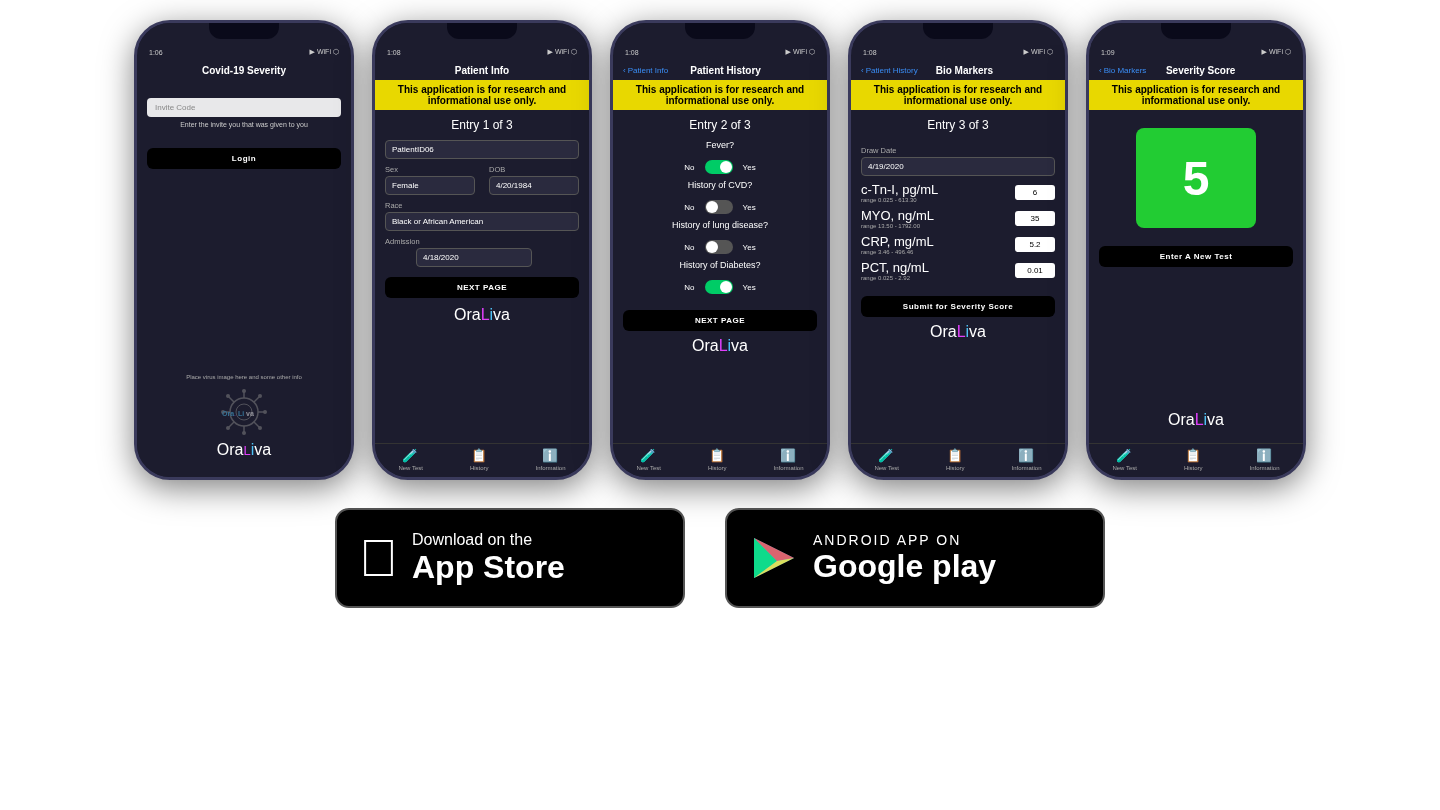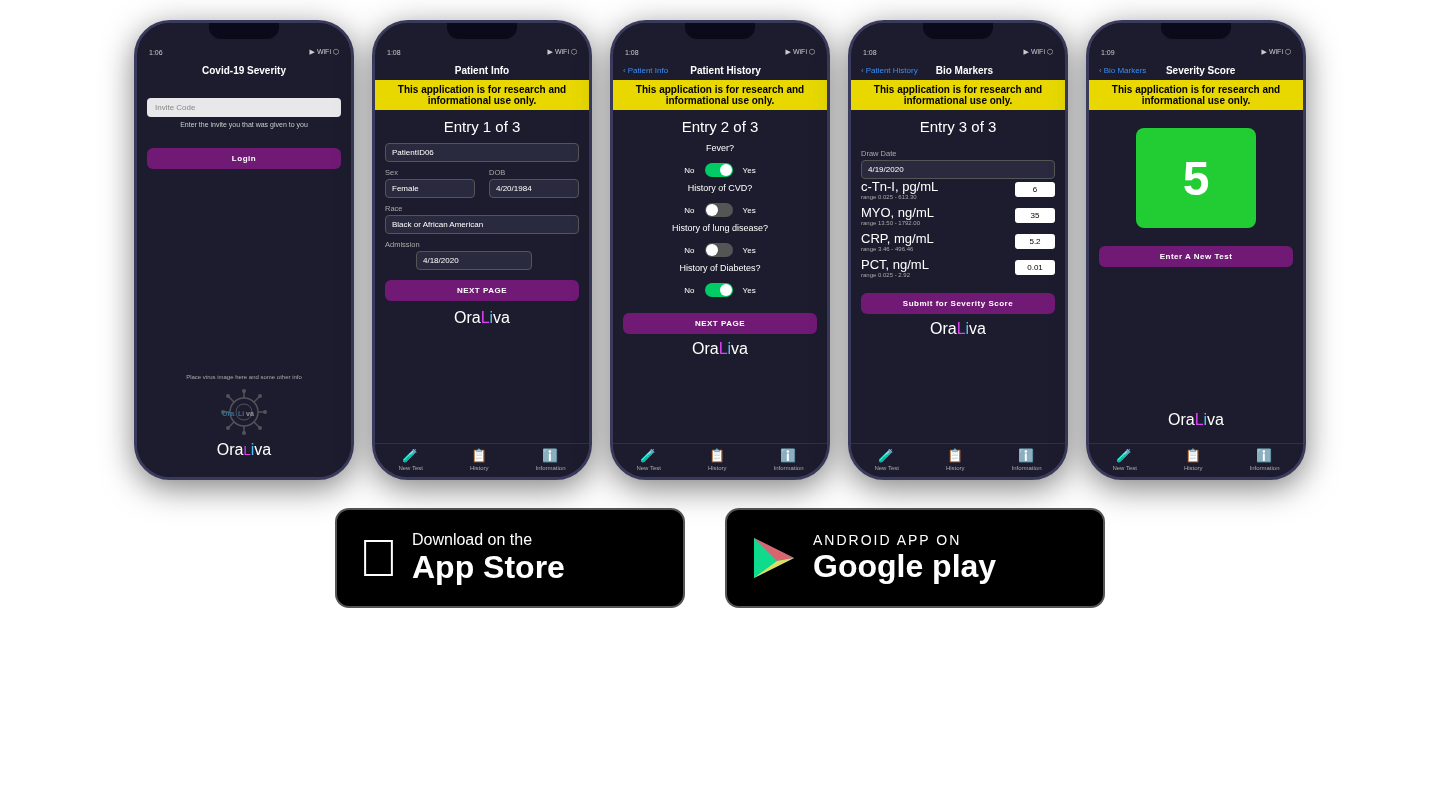--- a/index.html
+++ b/index.html
@@ -131,21 +131,21 @@
       flex: 1;
       background: #1c1c2e;
       padding: 8px 10px;
       display: flex;
       flex-direction: column;
       overflow: hidden;
     }
 
     .entry-label {
       color: #ffffff;
-      font-size: 15px;
+      font-size: 12px;
       text-align: center;
       margin-bottom: 8px;
     }
 
     .form-label {
       color: #aaaaaa;
       font-size: 7.5px;
       margin-bottom: 2px;
       margin-top: 6px;
     }
@@ -163,21 +163,21 @@
     .form-row {
       display: flex;
       gap: 14px;
     }
 
     .form-row .form-group {
       flex: 1;
     }
 
     .btn-blue {
-      background: #701a75;
+      background: #000000;
       color: #ffffff;
       border: none;
       border-radius: 6px;
       padding: 6px 12px;
       font-size: 8px;
       font-weight: 700;
       width: 100%;
       cursor: pointer;
       text-align: center;
       letter-spacing: 0.5px;
@@ -626,21 +626,21 @@
             <span>‹</span>
             <span>Patient History</span>
           </div>
           <div class="phone-nav-title2" style="margin-left:auto; margin-right:auto; padding-right:50px;">Bio Markers</div>
         </div>
       </div>
       <div class="warning-bar">This application is for research and informational use only.</div>
       <div class="phone-body">
         <div class="entry-label">Entry 3 of 3</div>
         <div class="form-label">Draw Date</div>
-        <div class="form-input" style="">4/19/2020</div>
+        <div class="form-input" style="margin-bottom:6px;">4/19/2020</div>
 
         <div class="bio-row">
           <div class="bio-label-group">
             <span class="bio-name">c-Tn-I, pg/mL</span>
             <span class="bio-range">range 0.025 - 613.30</span>
           </div>
           <div class="bio-input">6</div>
         </div>
         <div class="bio-row">
           <div class="bio-label-group">

